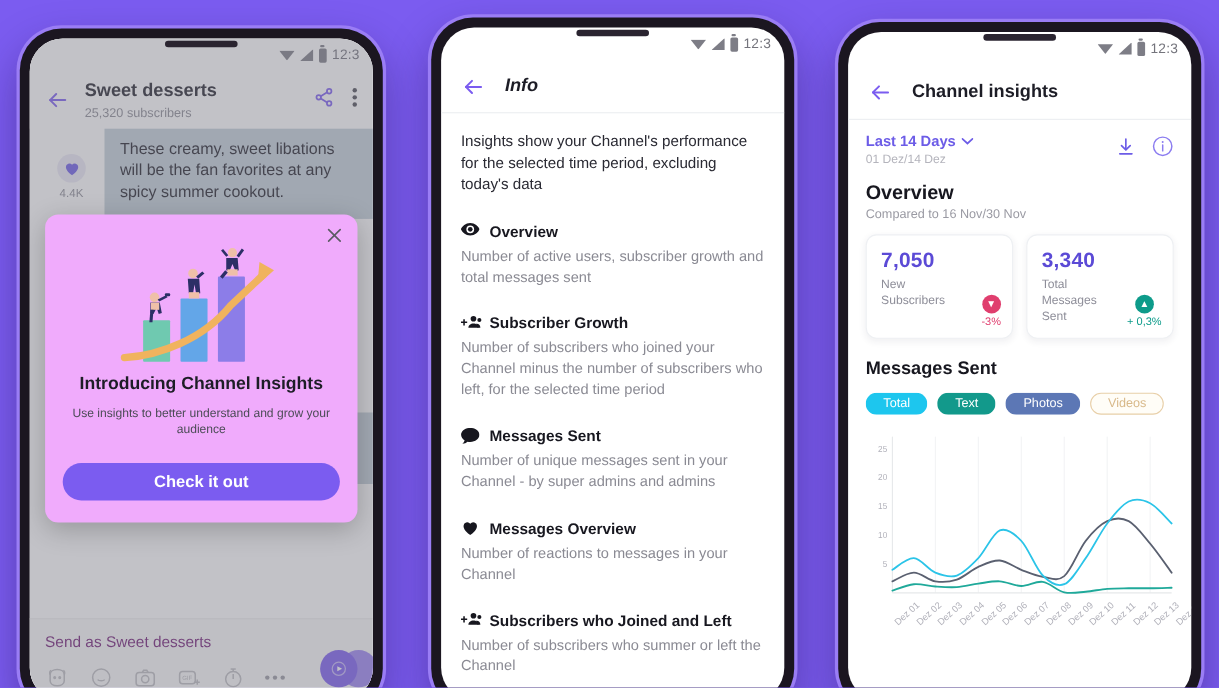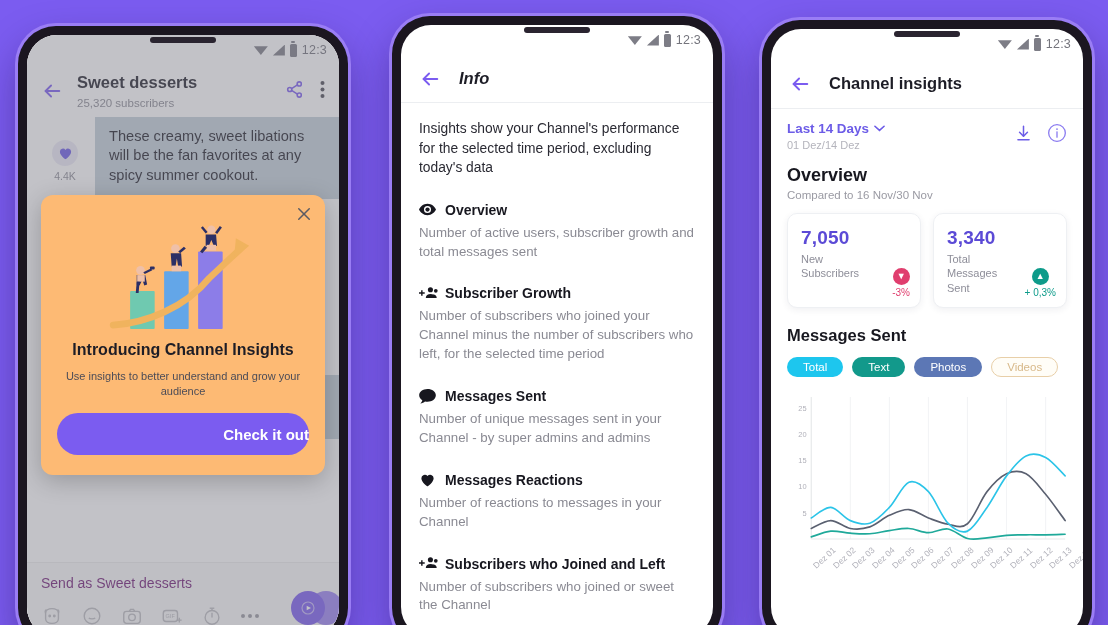--- a/index.html
+++ b/index.html
@@ -112,31 +112,31 @@
   }
   .mic-btn2 {
     position:absolute; right:-4px; bottom:12px;
     width: 34px; height:34px; border-radius:50%;
     background:#7B5CF0; opacity:.75;
   }
   .overlay-scrim { position:absolute; inset:0; background:rgba(120,120,130,.45); z-index:20; }
 
   .dialog {
     position:absolute; z-index:30; left: 14px; right: 14px; top: 160px;
-    background:#fdba74; border-radius: 12px; box-shadow: 0 6px 24px rgba(0,0,0,.22);
+    background:#f0abfc; border-radius: 12px; box-shadow: 0 6px 24px rgba(0,0,0,.22);
     padding: 14px 16px 20px 16px; text-align:center;
   }
   .dlg-close { position:absolute; top:10px; right:12px; width:18px;height:18px; cursor:pointer;}
   .dlg-illus { margin: 8px auto 4px; width: 170px; height: 118px; display:block; }
   .dlg-title { font-size: 16px; font-weight:700; color:#1d1d26; margin-top: 6px; }
   .dlg-body { font-size: 11px; color:#4c4c57; line-height:1.38; margin-top: 10px; }
   .dlg-btn {
-    margin-top: 14px; width:100%; height:42px; border:none; border-radius:21px;
+    margin-top: 22px; width:100%; height:34px; border:none; border-radius:21px;
     background:#7B5CF0; color:#fff; font-size:15px; font-weight:700;
-    font-family:"Liberation Sans",sans-serif; cursor:pointer;text-align:right;
+    font-family:"Liberation Sans",sans-serif; cursor:pointer;
   }
 
   
   .info-header {
     height: 48px; display:flex; align-items:center; gap: 18px; padding: 0 18px;
     border-bottom: 1px solid #eceef1;
   }
   .info-title { font-size: 16.5px; font-weight:700; color:#1d1d26;font-style:italic; }
   .info-body { padding: 16px 18px 0 18px; }
   .info-intro { font-size: 13.8px; line-height:1.42; color:#2a2a33; }
@@ -426,39 +426,39 @@
           <div class="info-sec-desc">Number of unique messages sent in your Channel - by super admins and admins</div>
         </div>
 
         <div class="info-sec">
           <div class="info-sec-head">
             <span class="ic">
               <svg width="17" height="15" viewBox="0 0 24 22" fill="#17171f">
                   <path d="M12 21s-9-5.7-9-12a5 5 0 0 1 9-3 5 5 0 0 1 9 3c0 6.3-9 12-9 12z"></path>
                 </svg>
             </span>
-            <span class="info-sec-title">Messages Reactions</span>
+            <span class="info-sec-title">Messages Overview</span>
           </div>
           <div class="info-sec-desc">Number of reactions to messages in your Channel</div>
         </div>
 
         <div class="info-sec">
           <div class="info-sec-head">
             <span class="ic">
               <svg width="20" height="14" viewBox="0 0 28 18" fill="#17171f">
                   <path d="M0 8h3V5h2v3h3v2H5v3H3v-3H0z"></path>
                   <circle cx="16" cy="4.5" r="3.6"></circle>
                   <circle cx="23.5" cy="6" r="2.6"></circle>
                   <path d="M9.5 16c0-3.6 2.9-5.6 6.5-5.6s6.5 2 6.5 5.6z"></path>
                   <path d="M21 16c0-2.3-.8-3.9-2-4.9 3-.6 5.8.9 5.8 4.9z"></path>
                 </svg>
             </span>
             <span class="info-sec-title">Subscribers who Joined and Left</span>
           </div>
-          <div class="info-sec-desc">Number of subscribers who joined or sweet the Channel</div>
+          <div class="info-sec-desc">Number of subscribers who summer or left the Channel</div>
         </div>
 
       </div>
     </div>
   </div>
 
   <div class="phone p3">
     <div class="screen">
       <div class="notch"></div>
 

